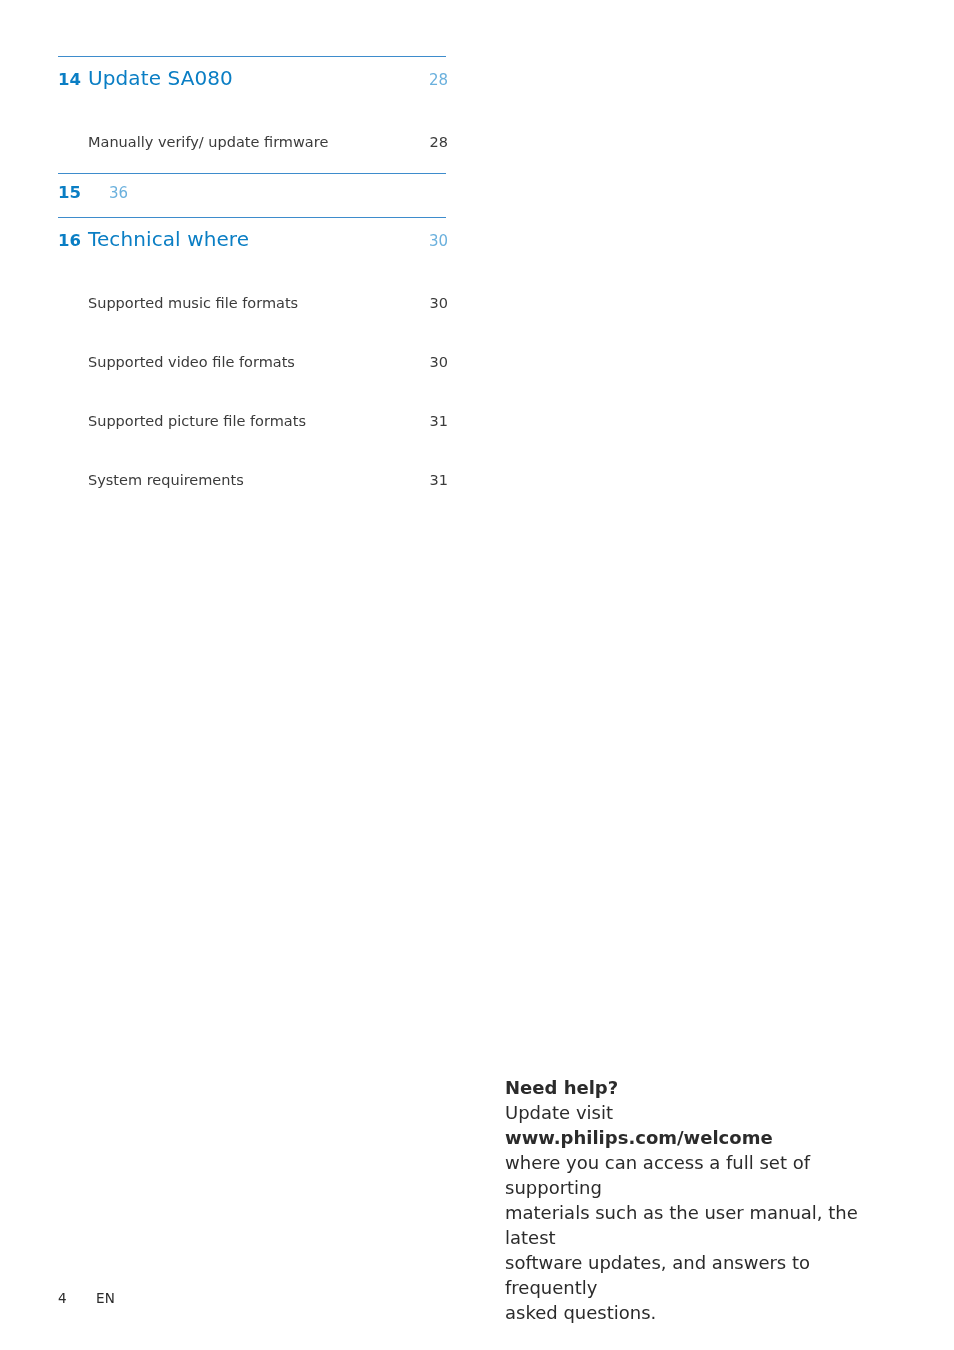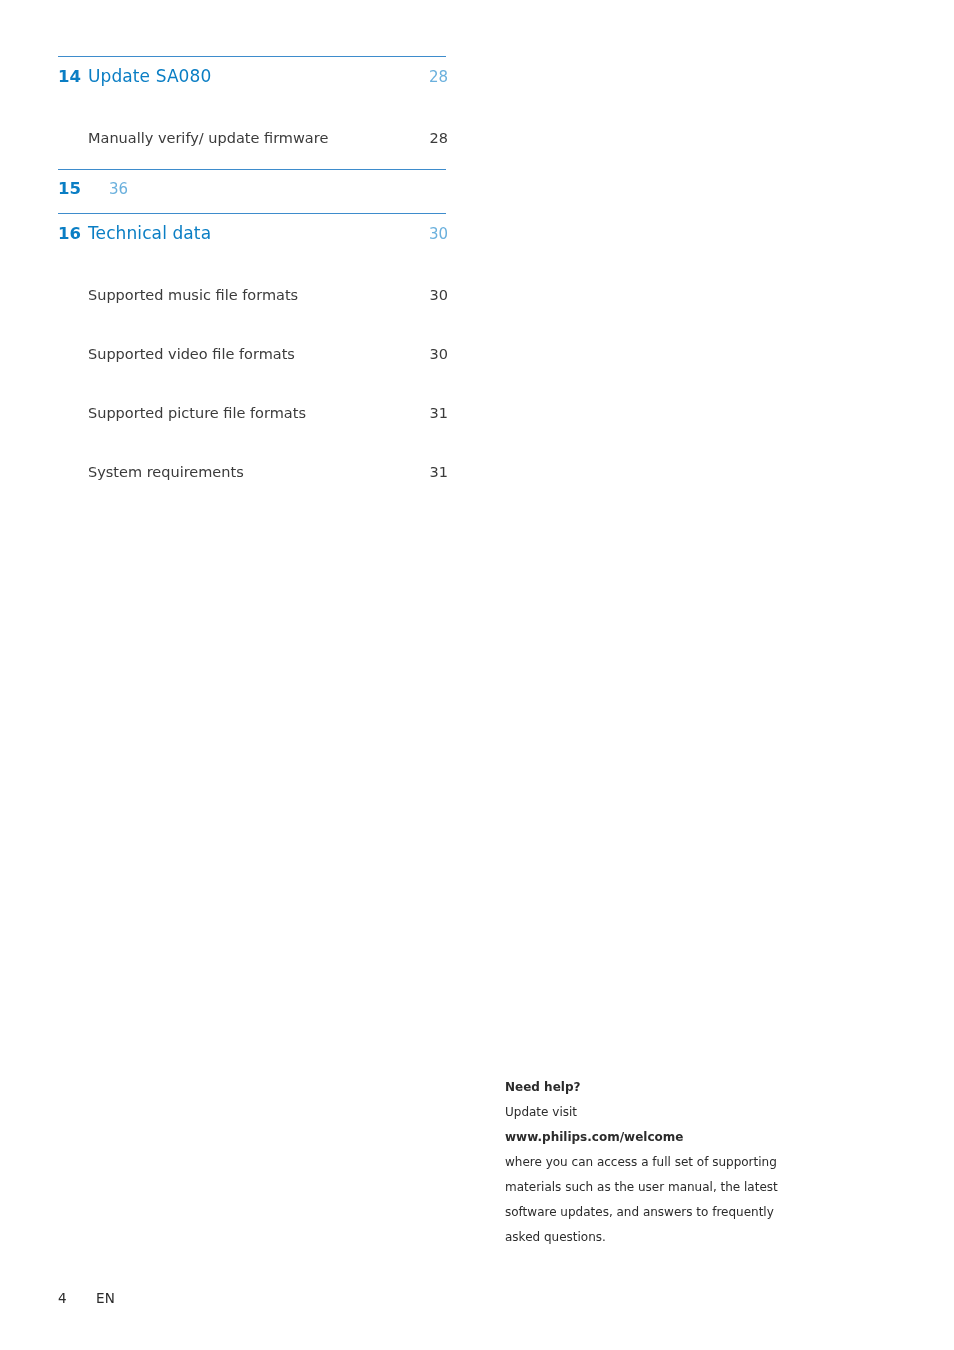--- a/index.html
+++ b/index.html
@@ -49,21 +49,21 @@
   .chapter-num {
     color: #0a7ec4;
     font-size: 16.5px;
     font-weight: bold;
     width: 30px;
     flex: 0 0 30px;
     font-family: "DejaVu Sans", sans-serif;
   }
   .chapter-title {
     color: #0a7ec4;
-    font-size: 17px;
+    font-size: 20px;
     flex: 1 1 auto;
     font-family: "DejaVu Sans", sans-serif;
     letter-spacing: 0.1px;
   }
   .chapter-page {
     color: #6ab0dd;
     font-size: 15px;
     text-align: right;
     width: 40px;
     flex: 0 0 40px;
@@ -96,21 +96,21 @@
 
   .group-gap { height: 22px; }
   .group-gap-sm { height: 13px; }
 
   
   .help {
     position: absolute;
     left: 505px;
     top: 1075px;
     width: 390px;
-    font-size: 12px;
+    font-size: 18px;
     line-height: 25px;
     color: #2b2b2b;
   }
   .help .bold {
     font-weight: bold;
   }
   .help p {
     margin: 0;
   }
 
@@ -163,21 +163,21 @@
         <span class="chapter-page">36</span>
       </div>
     </div>
 
     <div class="group-gap-sm"></div>
 
     <div class="toc-group">
       <div class="rule"></div>
       <div class="chapter-row">
         <span class="chapter-num">16</span>
-        <span class="chapter-title">Technical data</span>
+        <span class="chapter-title">Technical where</span>
         <span class="chapter-page">30</span>
       </div>
       <div class="sub-row">
         <span class="sub-spacer"></span>
         <span class="sub-title">Supported music file formats</span>
         <span class="sub-page">30</span>
       </div>
       <div class="sub-row">
         <span class="sub-spacer"></span>
         <span class="sub-title">Supported video file formats</span>

